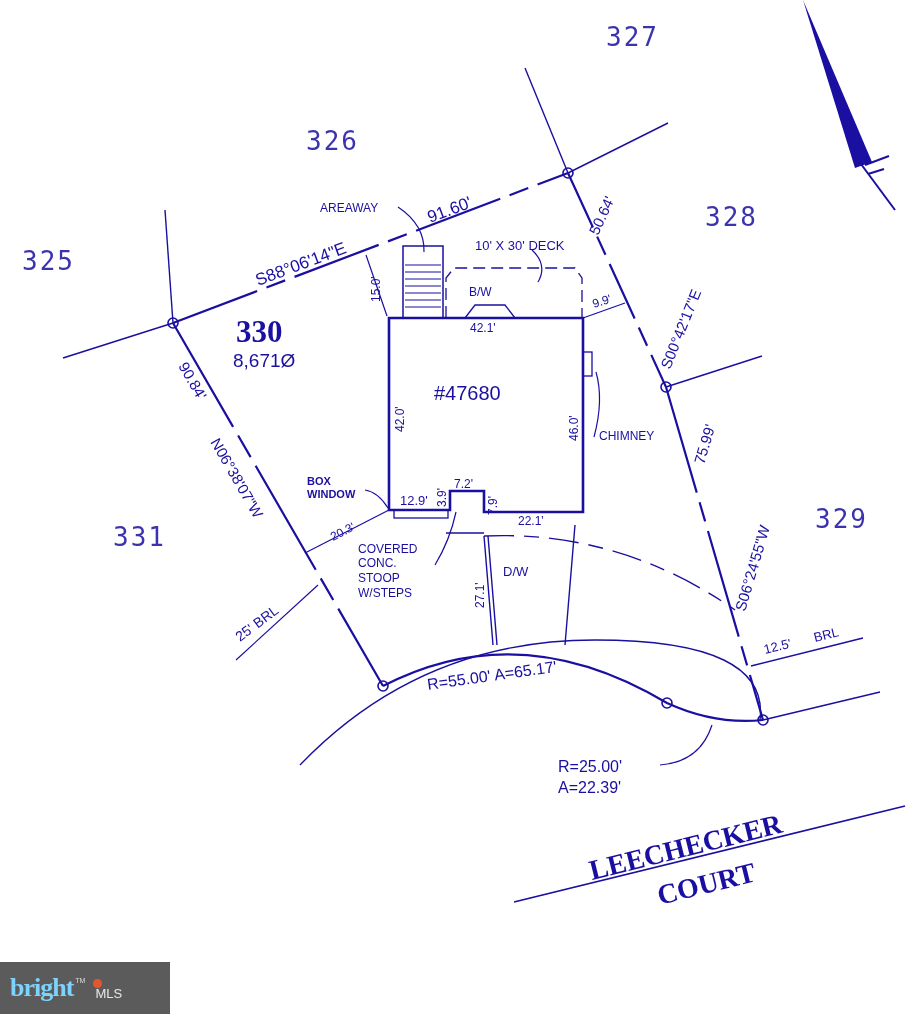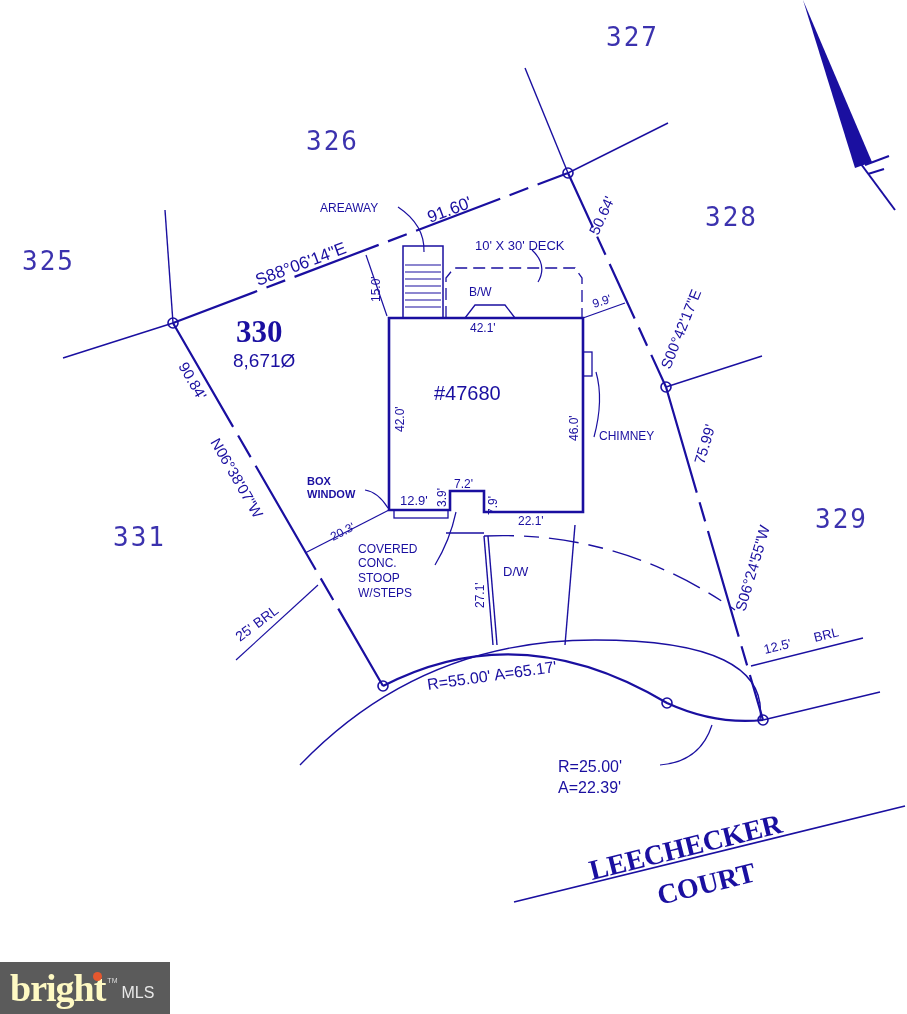--- a/index.html
+++ b/index.html
@@ -6,24 +6,24 @@
   body { width: 907px; height: 1014px; position: relative; overflow: hidden; font-family: "Liberation Sans", sans-serif; }
   svg#plat { position: absolute; left: 0; top: 0; }
   .ink { stroke: #1a0fa0; fill: none; }
   .txt { fill: #1a0fa0; font-family: "Liberation Sans", sans-serif; }
   .dot { fill: #1a0fa0; font-family: "DejaVu Sans Mono", monospace; letter-spacing: 2px; opacity: 0.85; }
   .serif { fill: #1a0fa0; font-family: "Liberation Serif", serif; font-weight: bold; }
   .logo {
     position: absolute; left: 0; top: 962px; width: 170px; height: 52px;
     background: #5b5b5b; display: flex; align-items: center; padding-left: 10px; box-sizing: border-box;
   }
-  .logo .b { font-family: "Liberation Serif", serif; color: #fef9c3; font-size: 38px; font-weight: bold; letter-spacing: -1px; position: relative; }
+  .logo .b { font-family: "Liberation Serif", serif; color: #7dd3fc; font-size: 26px; font-weight: bold; letter-spacing: -1px; position: relative; }
   .logo .b .spark { position: absolute; left: 83px; top: 6px; width: 9px; height: 9px; background: #e4572e; border-radius: 50%; }
   .logo .tm { color: #ddd; font-size: 7px; margin-left: 2px; margin-top: -16px; }
-  .logo .m { color: #e8e8e8; font-size: 16px; margin-left: 4px; margin-top: 10px; font-family: "Liberation Sans", sans-serif; }
+  .logo .m { color: #e8e8e8; font-size: 13px; margin-left: 10px; margin-top: 10px; font-family: "Liberation Sans", sans-serif; }
 </style>
 </head>
 <body>
 
 <svg id="plat" width="907" height="1014" viewBox="0 0 907 1014">
 
   <g>
     <polygon points="803,0 855,168 872,162" fill="#1a0fa0"></polygon>
     <line class="ink" x1="858" y1="160" x2="895" y2="210" stroke-width="2"></line>
     <line class="ink" x1="865" y1="165" x2="889" y2="156" stroke-width="2"></line>

